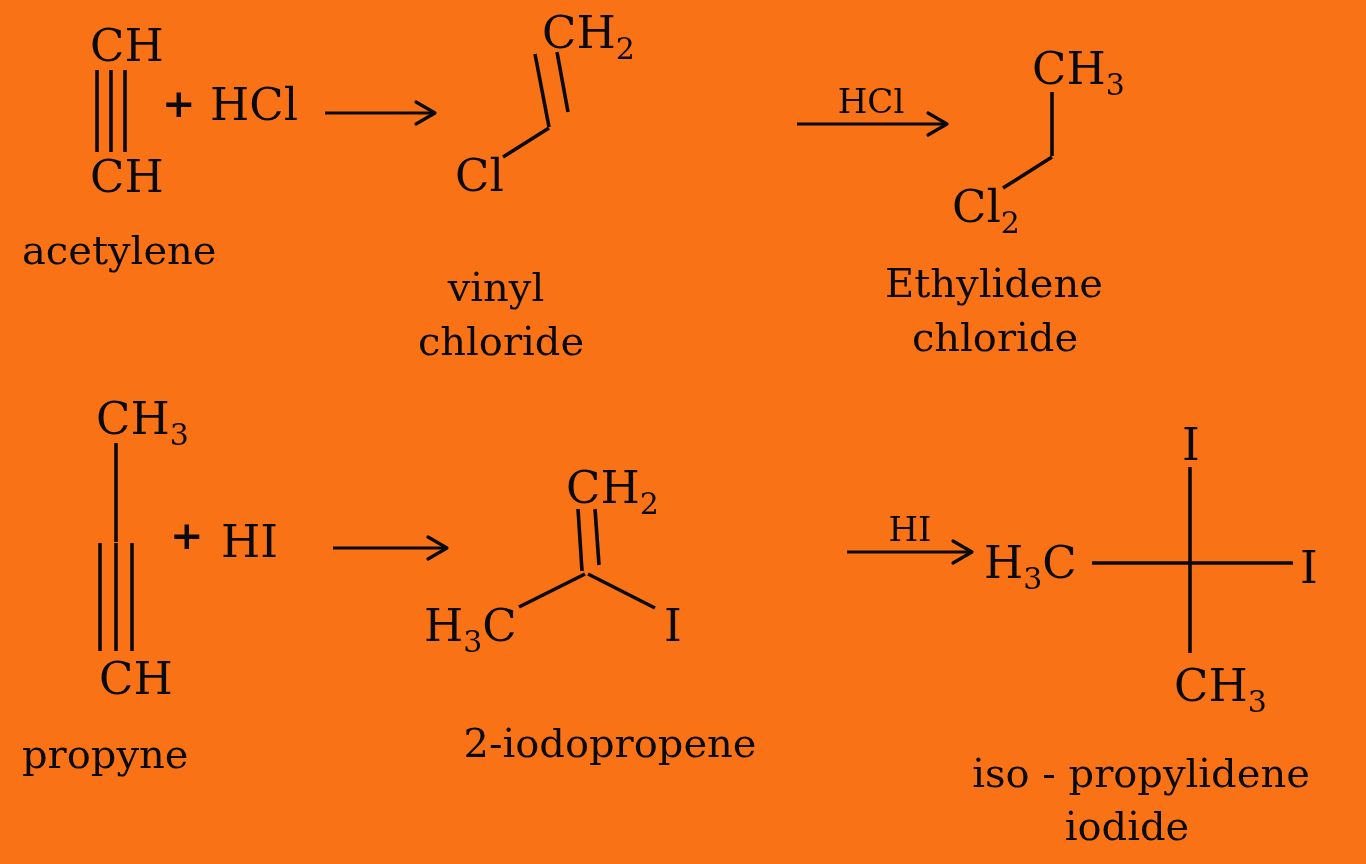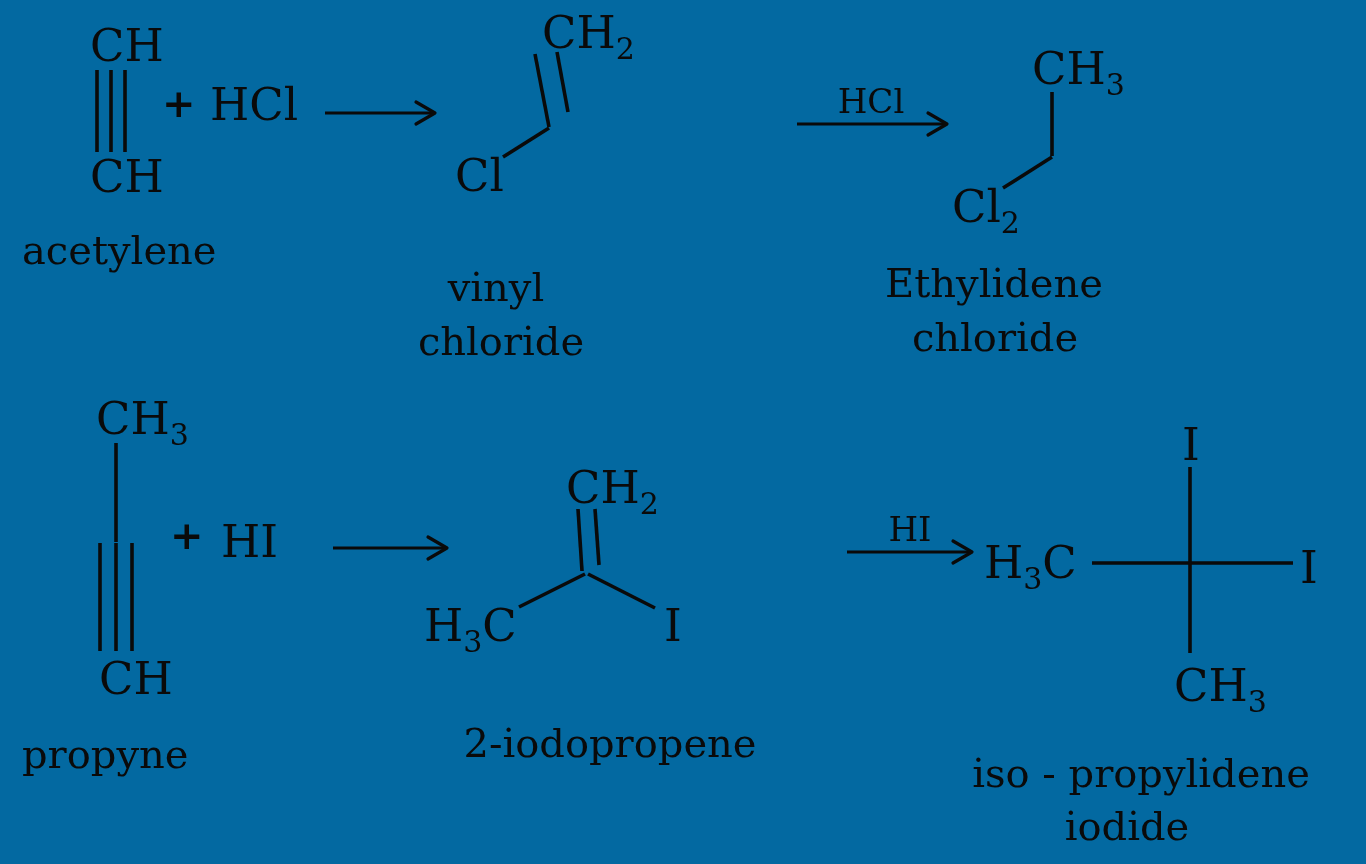--- a/index.html
+++ b/index.html
@@ -4,21 +4,21 @@
 <style>
   html, body {
     margin: 0;
     padding: 0;
     background: #ffffff;
   }
   .canvas {
     position: relative;
     width: 1366px;
     height: 864px;
-    background: #0369a1;
+    background: #f97316;
     overflow: hidden;
   }
   svg text {
     fill: #0a0a0a;
     font-family: "DejaVu Serif", "Liberation Serif", serif;
   }
   .fm   { font-size: 45px; }          
   .sub  { font-size: 30px; }          
   .lbl  { font-size: 40px; }          
   .rg   { font-size: 34px; }          

